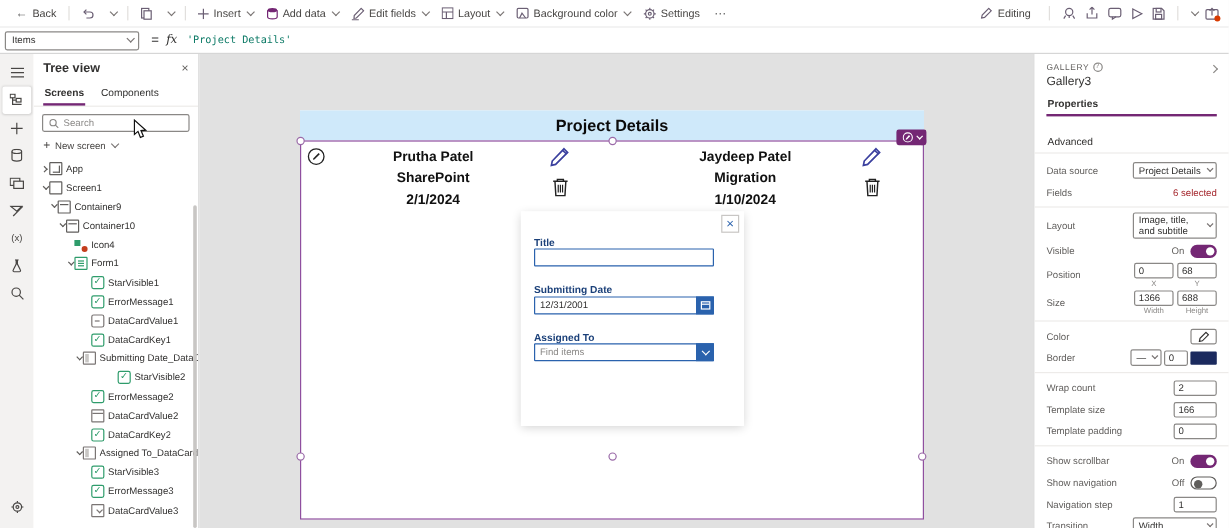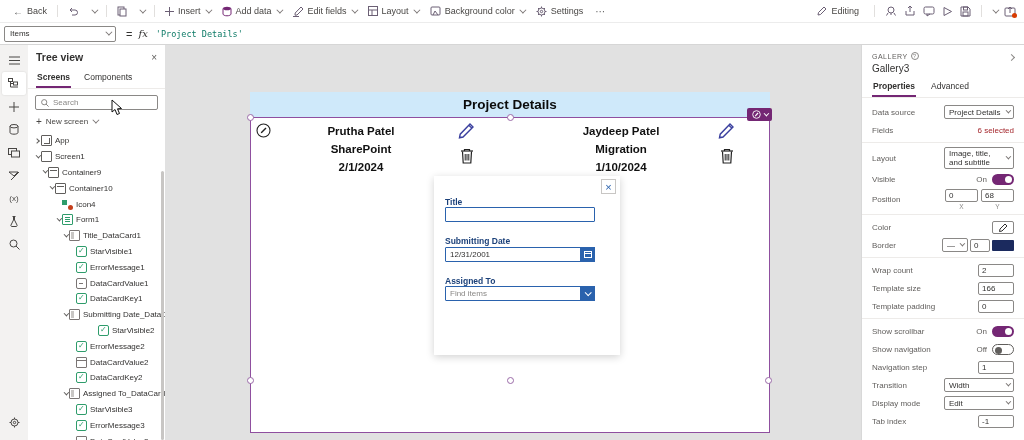--- a/index.html
+++ b/index.html
@@ -115,21 +115,21 @@
   .combo-chev { width:5px; height:5px; border-right:1px solid #fff; border-bottom:1px solid #fff; transform:rotate(45deg) translateY(-1px); }
 
   
   .inspector { width:163px; background:#fff; border-left:1px solid #d8d8d8; font-size:8px; color:#605e5c; overflow:hidden; }
   .ins-head { padding:7px 10px 0 10px; position:relative; }
   .ins-type { font-size:7px; letter-spacing:.5px; color:#605e5c; display:flex; align-items:center; gap:3px; }
   .help-circle { width:8px; height:8px; border:1px solid #8a8886; border-radius:50%; font-size:6px; display:inline-flex; align-items:center; justify-content:center; color:#8a8886; }
   .ins-collapse { position:absolute; right:10px; top:8px; }
   .ins-collapse .chev { width:5px; height:5px; border-color:#8a8886; }
   .ins-title { font-size:10px; color:#323130; margin-top:3px; }
-  .ins-tabs { display:flex; gap:14px; padding:5px 10px 0 10px; border-bottom:1px solid #edebe9; }
+  .ins-tabs { display:flex; gap:14px; padding:5px 10px 0 10px; border-bottom:1px solid #edebe9;flex-direction:column; }
   .ins-tab { padding:2px 1px 4px 1px; font-size:8.5px; color:#323130; cursor:pointer; }
   .ins-tab.sel { font-weight:bold; border-bottom:2px solid #742774; }
   .ins-body { padding:4px 10px 0 10px; }
   .prow { display:flex; align-items:center; justify-content:space-between; min-height:16px; margin:2px 0; }
   .plabel { color:#605e5c; }
   .psel { width:70px; min-height:14px; border:1px solid #8a8886; border-radius:2px; background:#fff;
           display:flex; align-items:center; justify-content:space-between; padding:1px 4px; color:#323130; cursor:pointer; }
   .psel .chev { width:4px; height:4px; flex:none; margin-left:3px; }
   .pinput { border:1px solid #8a8886; border-radius:2px; height:13px; font-size:8px; padding:0 3px; color:#323130; outline:none; text-align:left; }
   .w36 { width:36px; } .w33 { width:33px; } .w20 { width:20px; } .w26 { width:26px; }
@@ -437,27 +437,20 @@
   </div>
 
   <div class="titem" style="padding-left: 25px;">
     <span class="tchev">
               <span class="chev"></span>
             </span>
     <span class="ticon ti-form"></span>
     <span class="tlabel">Form1</span>
   </div>
 
-  <div class="titem" style="padding-left: 32px;">
-    <span class="tchev">
-              <span class="chev"></span>
-            </span>
-    <span class="ticon ti-card"></span>
-    <span class="tlabel">Title_DataCard1</span>
-  </div>
 
   <div class="titem" style="padding-left: 39px;">
     <span class="tchev hidden">
               <span class="chev"></span>
             </span>
     <span class="ticon ti-check"></span>
     <span class="tlabel">StarVisible1</span>
   </div>
 
   <div class="titem" style="padding-left: 39px;">
@@ -685,20 +678,33 @@
             <span class="col">
                 <input class="pinput w33" value="0" style="">
                 <span class="sub">X</span>
               </span>
             <span class="col">
                 <input class="pinput w33" value="68" style="">
                 <span class="sub">Y</span>
               </span>
           </span>
         </div>
+        <div class="prow">
+          <span class="plabel">Size</span>
+          <span class="dual">
+            <span class="col">
+                <input class="pinput w33" value="1366" style="">
+                <span class="sub">Width</span>
+              </span>
+            <span class="col">
+                <input class="pinput w33" value="688" style="">
+                <span class="sub">Height</span>
+              </span>
+          </span>
+        </div>
         <div class="pdivider"></div>
         <div class="prow">
           <span class="plabel">Color</span>
           <span class="color-btn">
               <svg width="10" height="9" viewBox="0 0 10 9">
                 <path d="M7 1 L9 3 L4 8 L1.5 8.5 L2 6 Z" fill="none" stroke="#323130"></path>
               </svg>
             </span>
         </div>
         <div class="prow">

